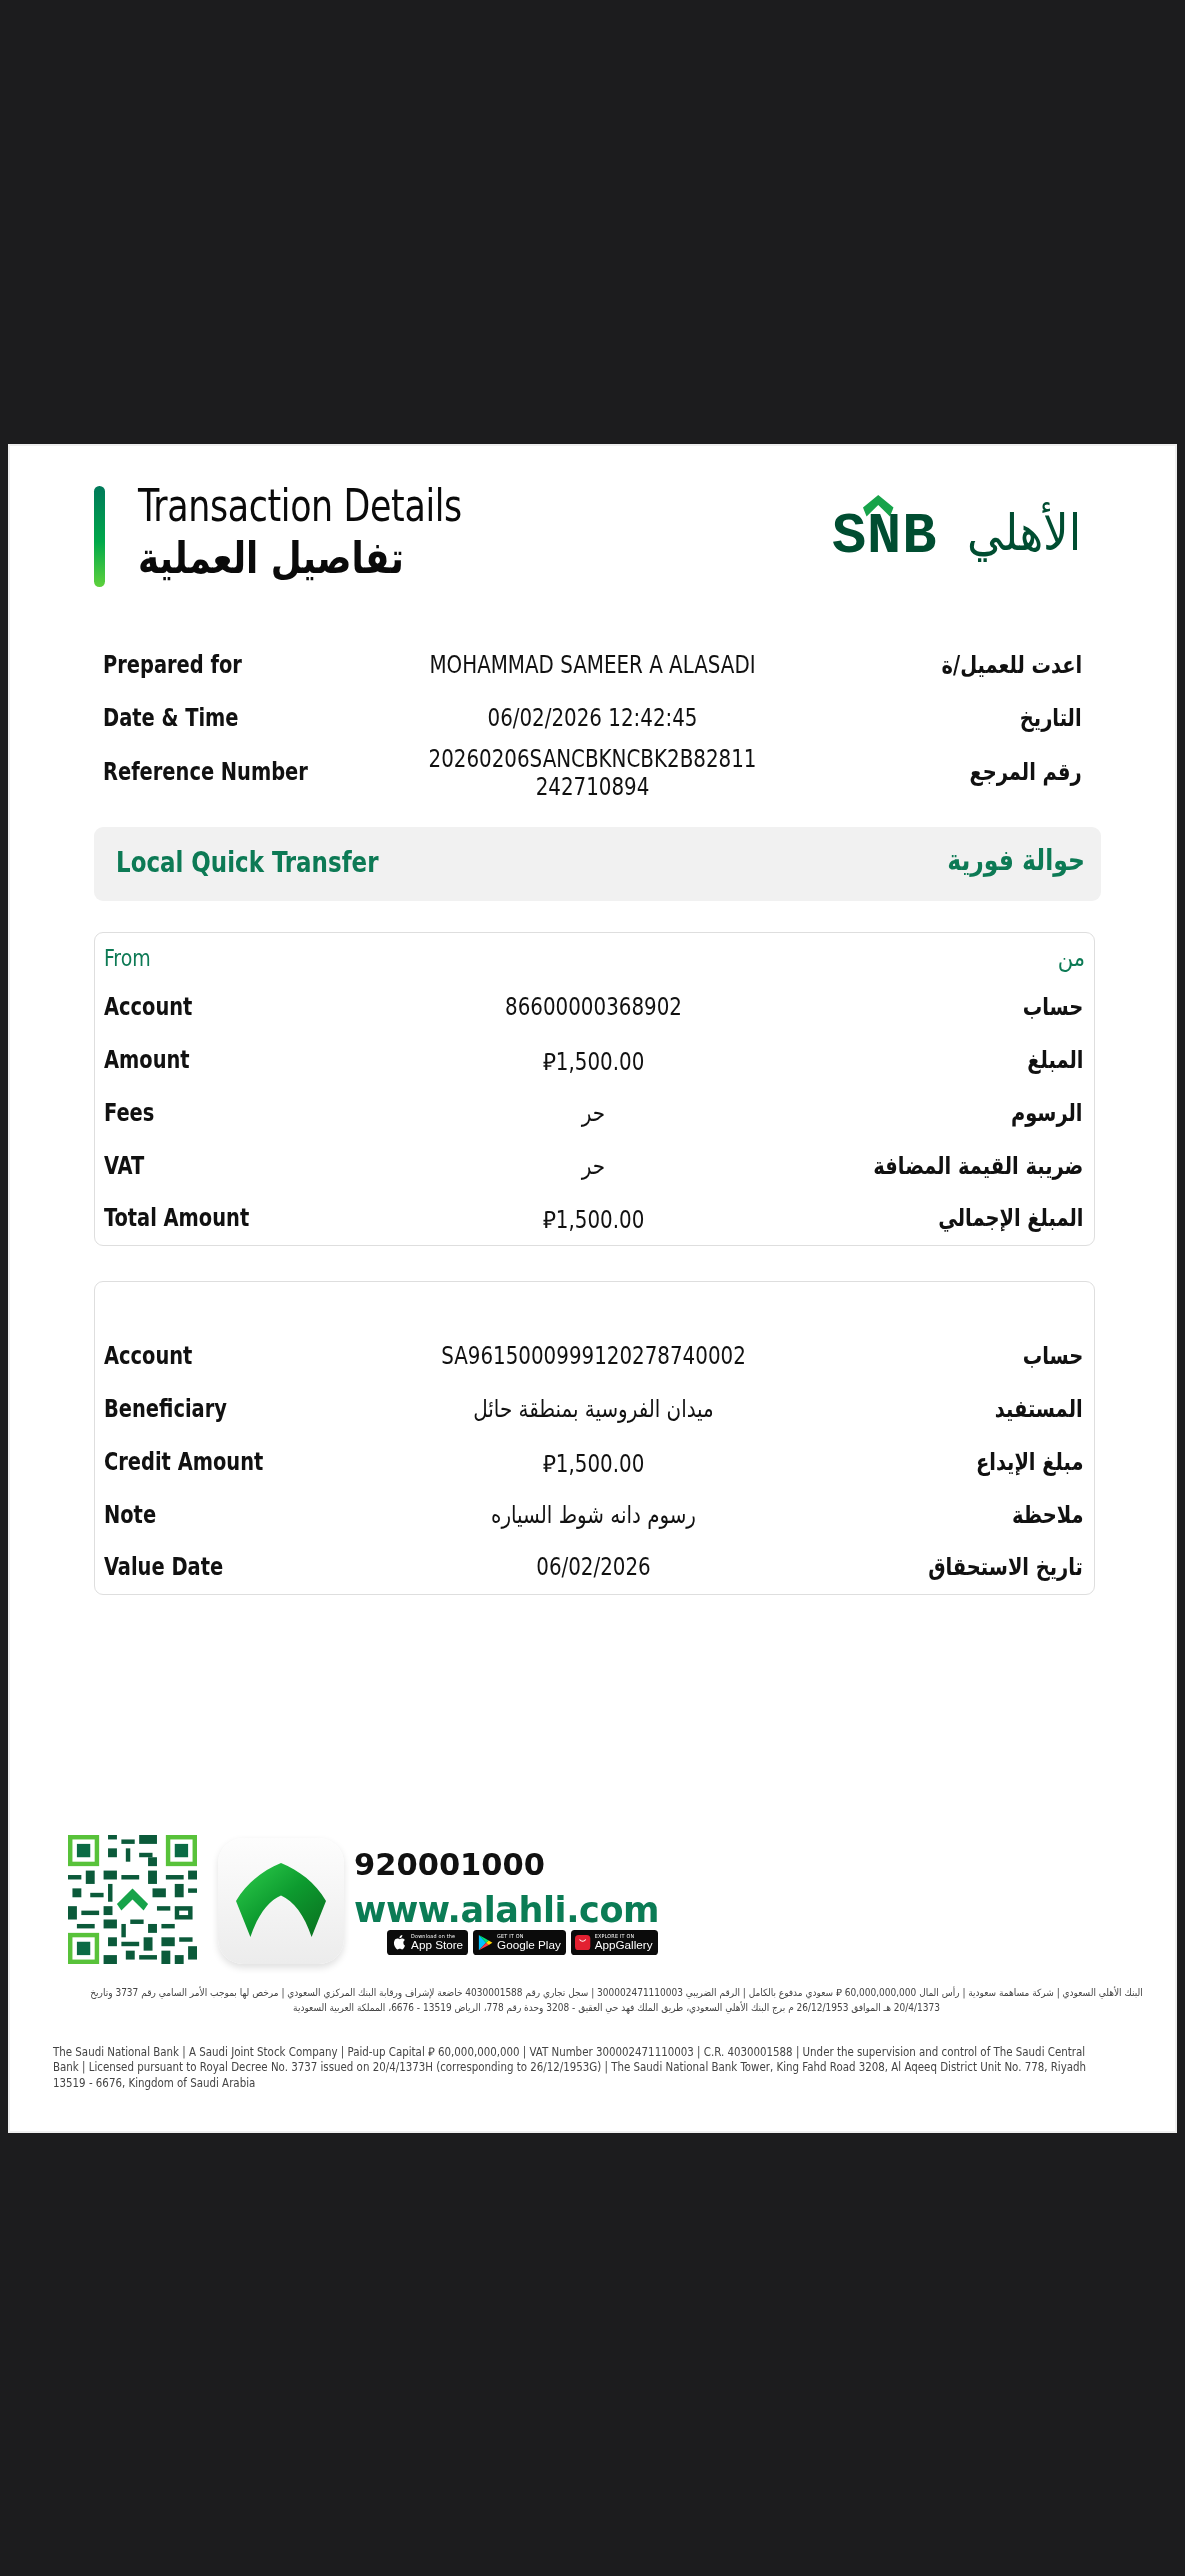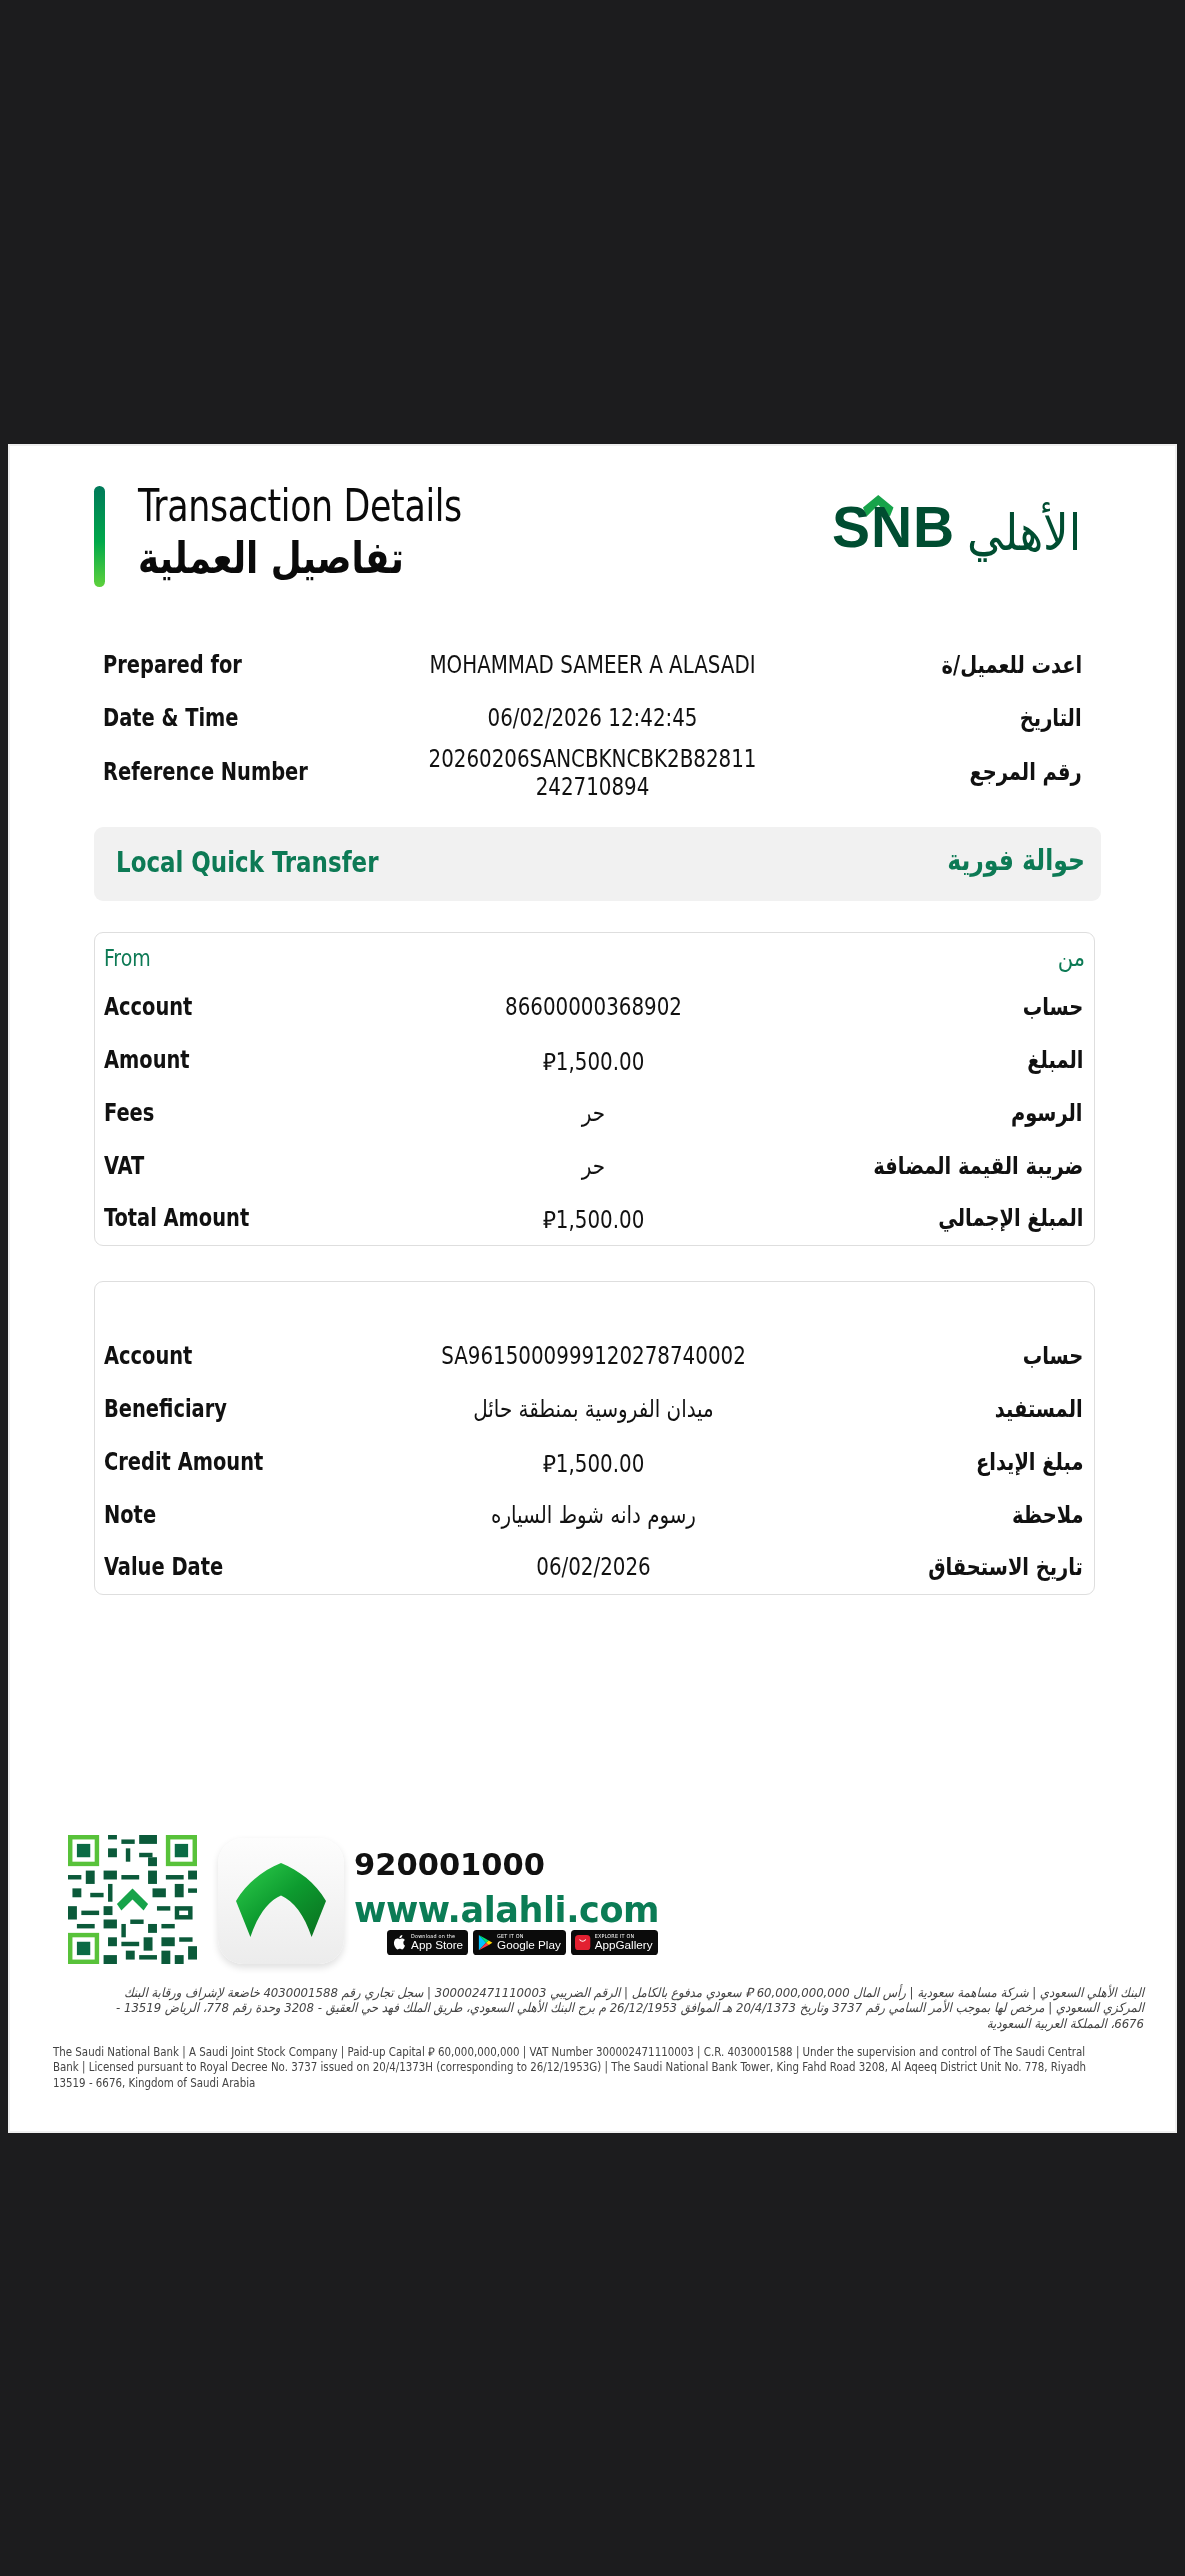--- a/index.html
+++ b/index.html
@@ -14,21 +14,21 @@
   
   .title-bar {
     position: absolute; left: 84px; top: 40px; width: 10.8px; height: 101px;
     border-radius: 5.4px;
     background: linear-gradient(to bottom, #00795a 0%, #00a84a 55%, #5ed13c 100%);
   }
   .title-en { position: absolute; left: 128px; top: 34px; font-size: 44px; font-weight: 500; letter-spacing: -0.4px; transform: scaleX(0.88); transform-origin: left; color: #0a0a0a; }
   .title-ar { position: absolute; left: 128px; top: 86px; font-size: 44px; font-weight: 600; color: #0a0a0a; direction: rtl; transform: scaleX(0.9); transform-origin: left; }
 
   .logo { position: absolute; left: 822px; top: 49px; width: 269px; height: 72px; }
-  .logo-snb { position: absolute; left: 0; top: 4px; font-family: Liberation Sans, sans-serif; font-size: 57px; font-weight: 700; color: #004d31; letter-spacing: 0.9px; line-height: 1; }
+  .logo-snb { position: absolute; left: 0; top: 14px; font-family: Liberation Mono, monospace; font-size: 57px; font-weight: 700; color: #004d31; letter-spacing: 0.9px; line-height: 1; }
   .logo-roof { position: absolute; left: 31px; top: 0; width: 30.5px; height: 21.6px; }
   .logo-ar { position: absolute; left: 135px; top: 12.6px; font-size: 50px; color: #004d31; direction: rtl; line-height: 1; }
 
   
   .row { position: absolute; left: 93px; width: 979px; height: 36px; font-size: 24px; }
   .row .lbl-en { position: absolute; left: 0; top: 0; font-weight: 600; transform: scaleX(0.9); transform-origin: left; white-space: nowrap; }
   .row .val { position: absolute; left: 0; right: 0; text-align: center; top: 0; font-weight: 400; white-space: nowrap; transform: scaleX(0.92); }
   .row .lbl-ar { position: absolute; right: 0; top: 0; font-weight: 600; direction: rtl; transform: scaleX(0.9); transform-origin: right; white-space: nowrap; }
   .row .val.two-line { line-height: 28px; top: -12.6px; }
 
@@ -61,22 +61,22 @@
   .stores { position: absolute; left: 344px; top: 1484px; display: flex; gap: 4.5px; padding-left: 33px; }
   .store {
     height: 25px; background: #0b0b0b; border-radius: 3.6px; display: flex; align-items: center; padding: 0 5.4px 0 4.5px; color: #fff;
   }
   .store .ico { width: 16px; height: 16px; margin-right: 3.6px; display: flex; align-items: center; justify-content: center; }
   .store .txt { display: flex; flex-direction: column; line-height: 1; }
   .store .small { font-size: 5.4px; letter-spacing: 0.2px; }
   .store .big { font-size: 11.7px; font-family: "Liberation Sans", sans-serif; }
 
   .legal-ar {
-    position: absolute; left: 79px; top: 1539px; width: 1055px; font-size: 13px; line-height: 15.3px; color: #444;
-    direction: rtl; text-align: right; font-style: italic;
+    position: absolute; left: 79px; top: 1539px; width: 1055px; font-size: 10px; line-height: 15.3px; color: #444;
+    direction: rtl; text-align: center;
   }
   .legal-en {
     position: absolute; left: 43px; top: 1599px; width: 1096px; font-size: 12px; line-height: 15.3px; color: #444;
     transform: scaleX(0.95); transform-origin: left;
   }
 </style>
 </head>
 <body>
 
 <div class="page">

